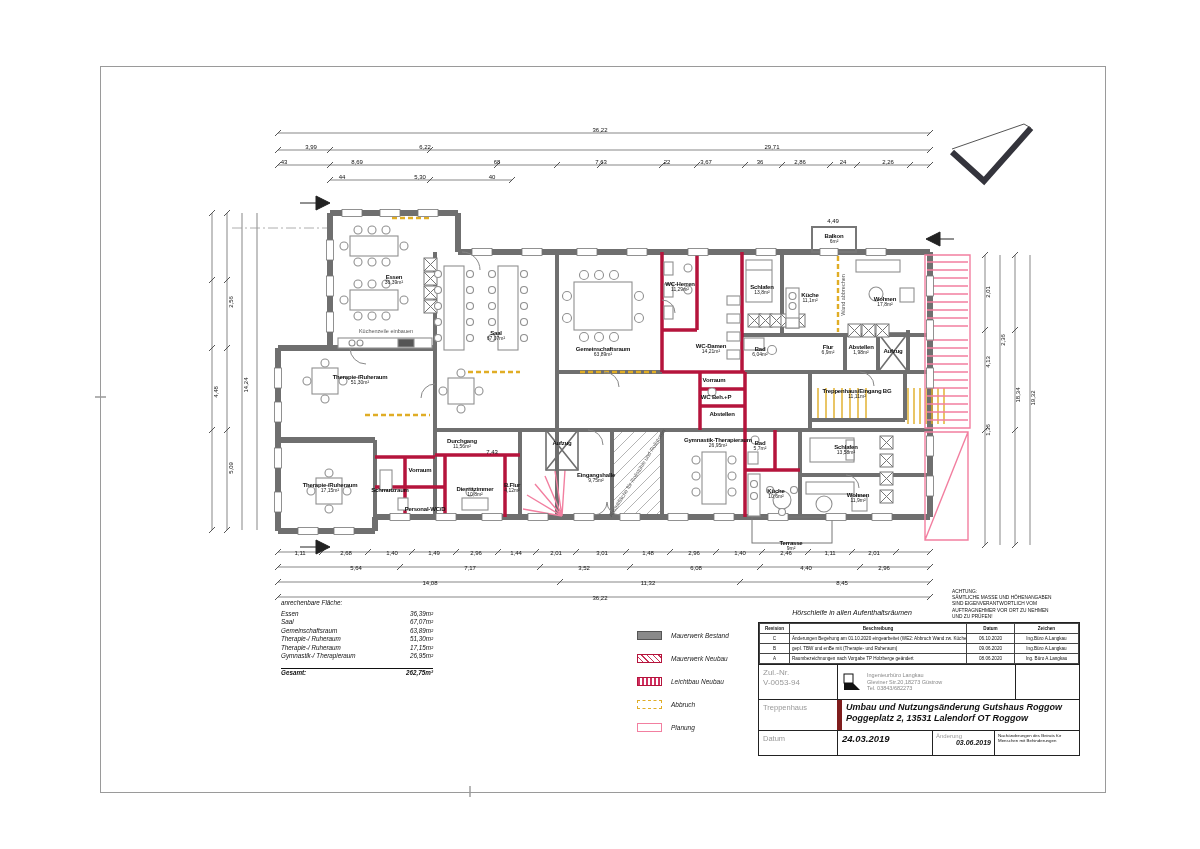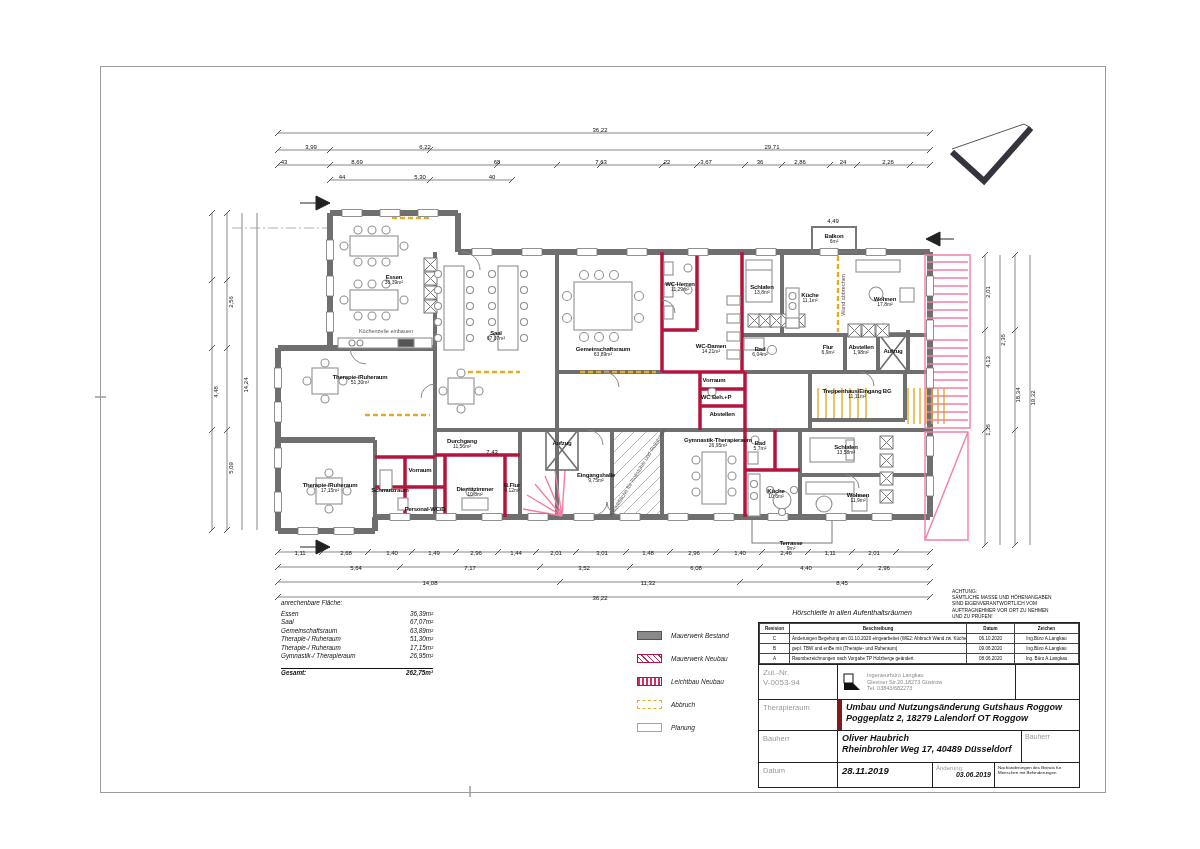--- a/index.html
+++ b/index.html
@@ -630,39 +630,31 @@
       <div class="firm-txt">
         <div>Ingenieurbüro Langkau</div>
         <div>Gleviner Str.20,18273 Güstrow</div>
         <div>Tel. 03843/682273</div>
       </div>
     </div>
     <div class="cell-r" style="width:64px;flex:0 0 64px"></div>
   </div>
 
   <div class="tb-row" style="height:30px">
-    <div class="tb-label">Therapieraum</div>
+    <div class="tb-label">Treppenhaus</div>
     <div class="tb-val v9" style="border-left:5px solid #7f1d1d">
       <div>Umbau und Nutzungsänderung Gutshaus Roggow</div>
-      <div>Poggeplatz 2, 18279 Lalendorf OT Roggow</div>
-    </div>
-  </div>
-
-  <div class="tb-row" style="height:31px">
-    <div class="tb-label">Bauherr</div>
-    <div class="tb-val v9" style="border-left:1px solid #222">
-      <div>Oliver Haubrich</div>
-      <div>Rheinbrohler Weg 17, 40489 Düsseldorf</div>
-    </div>
-    <div class="cell-r" style="width:58px;flex:0 0 58px;color:#999;font-size:7px">Bauherr</div>
-  </div>
+      <div>Poggeplatz 2, 13531 Lalendorf OT Roggow</div>
+    </div>
+  </div>
+
 
   <div class="tb-row" style="height:24px">
     <div class="tb-label">Datum</div>
-    <div class="tb-val" style="border-left:1px solid #222;font-size:9.5px;flex:0 0 86px">28.11.2019</div>
+    <div class="tb-val" style="border-left:1px solid #222;font-size:9.5px;flex:0 0 86px">24.03.2019</div>
     <div class="cell-r" style="width:62px;flex:0 0 62px">
       <div class="aend-lbl">Änderung</div>
       <div class="aend-val">03.06.2019</div>
     </div>
     <div class="cell-r small-note">Nachänderungen des Beirats für Menschen mit Behinderungen</div>
   </div>
 
 </div>
 
 </body></html>

